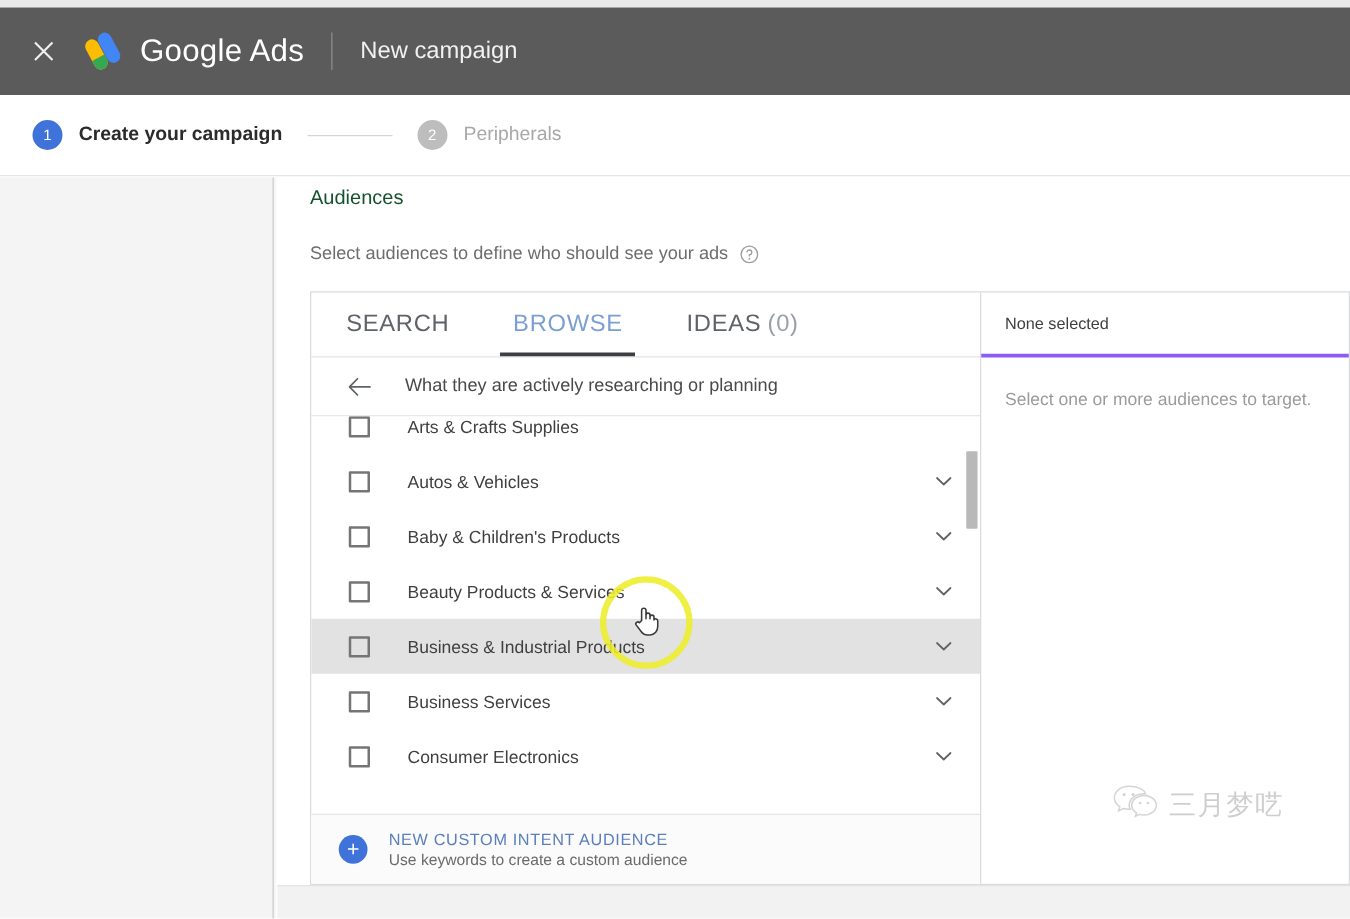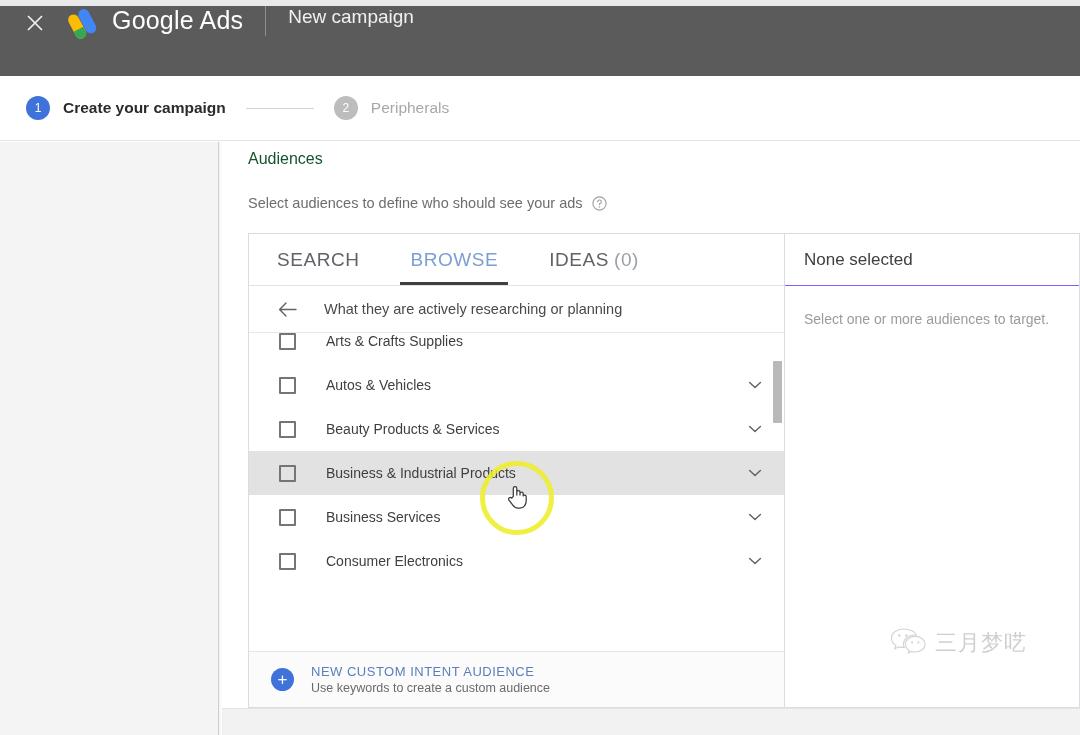--- a/index.html
+++ b/index.html
@@ -27,20 +27,21 @@
     background: #e9e9e9;
   }
 
   
   .app-header {
     position: absolute;
     left: 0; top: 6px;
     width: 1080px; height: 70px;
     background: #5b5b5b;
     display: flex;
+    align-items: center;
     box-sizing: border-box;
     padding-left: 18px;
   }
   .close-btn {
     width: 34px; height: 34px;
     display: flex; align-items: center; justify-content: center;
     cursor: pointer;
     flex: 0 0 auto;
   }
   .close-btn svg { display: block; }
@@ -327,26 +328,26 @@
   }
   .cta-sub {
     font-size: 12.5px;
     color: #6b6b6b;
     margin-top: 2px;
   }
 
   
   .sel-header {
     height: 52px;
-    border-bottom: 1px solid #8b5cf6;
+    border-bottom: 3px solid #8b5cf6;
     display: flex;
     align-items: center;
     padding-left: 19px;
     box-sizing: border-box;
-    font-size: 17px;
+    font-size: 13px;
     color: #3f3f3f;
   }
   .sel-empty {
     padding: 24px 19px 0 19px;
     font-size: 14px;
     color: #9b9b9b;
     line-height: 1.4;
   }
 
   
@@ -481,20 +482,29 @@
         <div class="list-wrap">
           <div class="list" id="audience-list">
               <div class="row">
                 <div class="cbox"></div>
                 <div class="row-label">Arts &amp; Crafts Supplies</div>
                 <div class="chev"></div>
               </div>
               <div class="row">
                 <div class="cbox"></div>
                 <div class="row-label">Autos &amp; Vehicles</div>
+                <div class="chev">
+                  <svg width="18" height="18" viewBox="0 0 18 18" aria-hidden="true">
+                    <path d="M3.6 6.4 L9 11.6 L14.4 6.4" fill="none" stroke="#5f6368" stroke-width="1.4" stroke-linecap="round" stroke-linejoin="round"></path>
+                  </svg>
+                </div>
+              </div>
+              <div class="row">
+                <div class="cbox"></div>
+                <div class="row-label">Baby &amp; Children's Products</div>
                 <div class="chev">
                   <svg width="18" height="18" viewBox="0 0 18 18" aria-hidden="true">
                     <path d="M3.6 6.4 L9 11.6 L14.4 6.4" fill="none" stroke="#5f6368" stroke-width="1.4" stroke-linecap="round" stroke-linejoin="round"></path>
                   </svg>
                 </div>
               </div>
               <div class="row">
                 <div class="cbox"></div>
                 <div class="row-label">Beauty Products &amp; Services</div>
                 <div class="chev">

